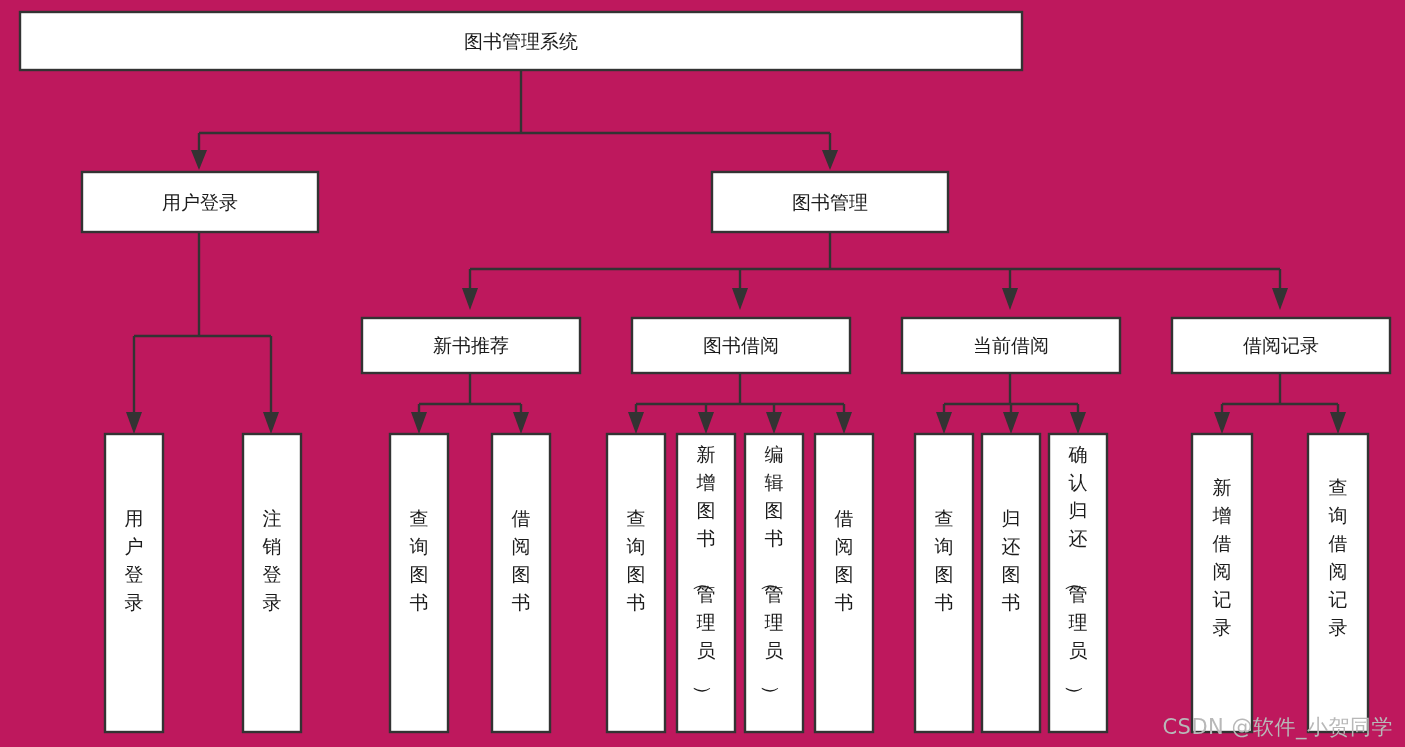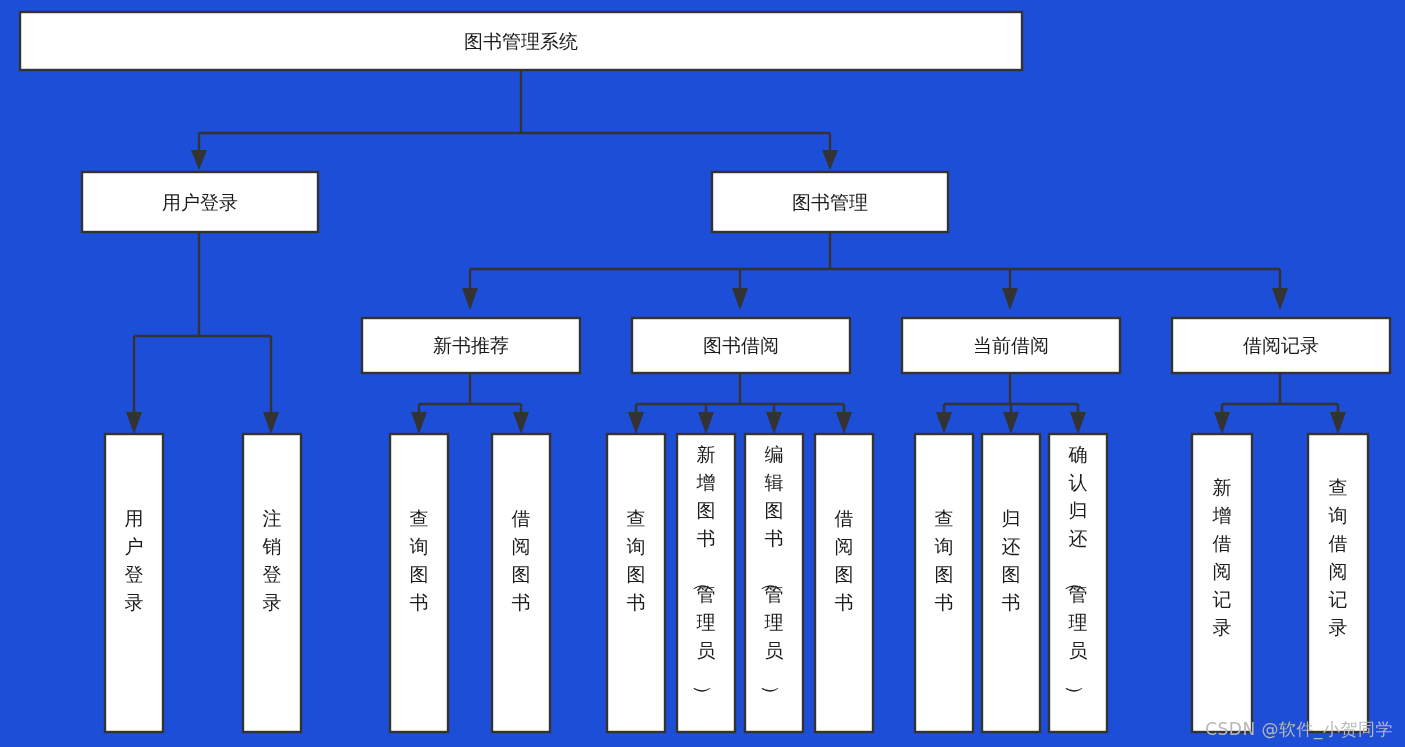--- a/index.html
+++ b/index.html
@@ -11,21 +11,21 @@
   body {
     width: 1405px;
     height: 747px;
     font-family: "DejaVu Sans", "Liberation Sans", sans-serif;
     overflow: hidden;
   }
   #diagram-root {
     position: relative;
     width: 1405px;
     height: 747px;
-    background: #1d4ed8;
+    background: #be185d;
   }
   svg#tree-svg {
     position: absolute;
     left: 0;
     top: 0;
     width: 1405px;
     height: 747px;
     display: block;
   }
   .node-box {
@@ -54,21 +54,21 @@
     font-family: "DejaVu Sans", "Liberation Sans", sans-serif;
     font-size: 19px;
     fill: #1b1b1b;
     text-anchor: middle;
   }
   .watermark {
     position: absolute;
     right: 12px;
     bottom: 6px;
     font-family: "DejaVu Sans", "Liberation Sans", sans-serif;
-    font-size: 17px;
+    font-size: 21px;
     color: #b8b8b8;
     letter-spacing: 0.5px;
     white-space: nowrap;
     user-select: none;
   }
 </style>
 </head>
 <body>
 
 <div id="diagram-root">

